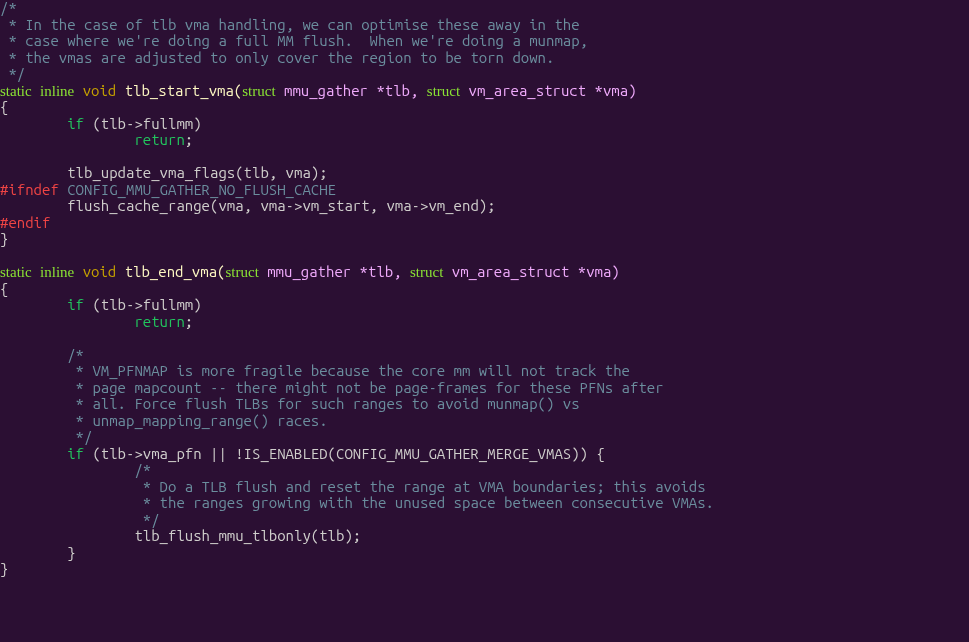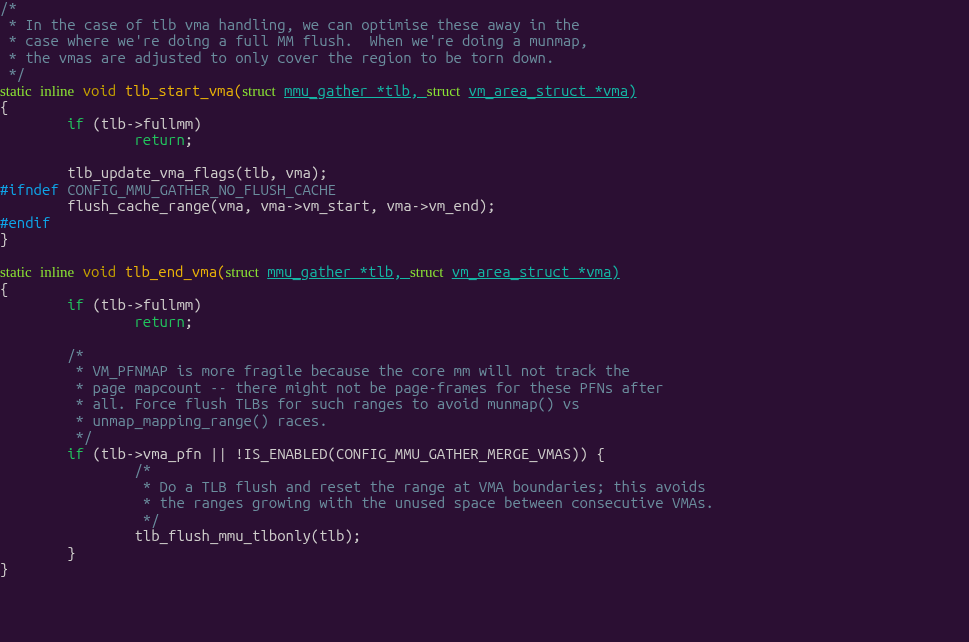--- a/index.html
+++ b/index.html
@@ -19,22 +19,22 @@
     white-space: pre;
   }
   .line {
     display: block;
     min-height: 16.5px;
   }
   .c-comment { color: #6b8e9e; }
   .c-keyword { color: #8ae234; font-family: Liberation Serif, serif; }
   .c-type { color: #c4a000; }
   .c-preproc { color: #6b8e9e; text-align: center; }
-  .c-preproc-kw { color: #0ea5e9; }
+  .c-preproc-kw { color: #ef4444; }
   .c-control { color: #22c55e; }
-  .c-func { color: #eab308; }
-  .c-ident { color: #14b8a6; text-decoration: underline; }
+  .c-func { color: #fef9c3; }
+  .c-ident { color: #f0abfc; }
   .c-punct { color: #d0cfcc; }
 </style>
 </head>
 <body>
 
 <div class="code-container" id="code-root"><span class="line"><span class="c-comment">/*</span></span><span class="line"><span class="c-comment"> * In the case of tlb vma handling, we can optimise these away in the</span></span><span class="line"><span class="c-comment"> * case where we're doing a full MM flush.  When we're doing a munmap,</span></span><span class="line"><span class="c-comment"> * the vmas are adjusted to only cover the region to be torn down.</span></span><span class="line"><span class="c-comment"> */</span></span><span class="line"><span class="c-keyword">static</span><span class="c-punct"> </span><span class="c-keyword">inline</span><span class="c-punct"> </span><span class="c-type">void</span><span class="c-punct"> </span><span class="c-func">tlb_start_vma(</span><span class="c-keyword">struct</span><span class="c-punct"> </span><span class="c-ident">mmu_gather *tlb, </span><span class="c-keyword">struct</span><span class="c-punct"> </span><span class="c-ident">vm_area_struct *vma)</span></span><span class="line"><span class="c-punct">{</span></span><span class="line"><span class="c-punct">        </span><span class="c-control">if</span><span class="c-punct"> (tlb-&gt;fullmm)</span></span><span class="line"><span class="c-punct">                </span><span class="c-control">return</span><span class="c-punct">;</span></span><span class="line"><span class="c-punct"></span></span><span class="line"><span class="c-punct">        tlb_update_vma_flags(tlb, vma);</span></span><span class="line"><span class="c-preproc-kw">#ifndef</span><span class="c-preproc"> CONFIG_MMU_GATHER_NO_FLUSH_CACHE</span></span><span class="line"><span class="c-punct">        flush_cache_range(vma, vma-&gt;vm_start, vma-&gt;vm_end);</span></span><span class="line"><span class="c-preproc-kw">#endif</span></span><span class="line"><span class="c-punct">}</span></span><span class="line"><span class="c-punct"></span></span><span class="line"><span class="c-keyword">static</span><span class="c-punct"> </span><span class="c-keyword">inline</span><span class="c-punct"> </span><span class="c-type">void</span><span class="c-punct"> </span><span class="c-func">tlb_end_vma(</span><span class="c-keyword">struct</span><span class="c-punct"> </span><span class="c-ident">mmu_gather *tlb, </span><span class="c-keyword">struct</span><span class="c-punct"> </span><span class="c-ident">vm_area_struct *vma)</span></span><span class="line"><span class="c-punct">{</span></span><span class="line"><span class="c-punct">        </span><span class="c-control">if</span><span class="c-punct"> (tlb-&gt;fullmm)</span></span><span class="line"><span class="c-punct">                </span><span class="c-control">return</span><span class="c-punct">;</span></span><span class="line"><span class="c-punct"></span></span><span class="line"><span class="c-comment">        /*</span></span><span class="line"><span class="c-comment">         * VM_PFNMAP is more fragile because the core mm will not track the</span></span><span class="line"><span class="c-comment">         * page mapcount -- there might not be page-frames for these PFNs after</span></span><span class="line"><span class="c-comment">         * all. Force flush TLBs for such ranges to avoid munmap() vs</span></span><span class="line"><span class="c-comment">         * unmap_mapping_range() races.</span></span><span class="line"><span class="c-comment">         */</span></span><span class="line"><span class="c-punct">        </span><span class="c-control">if</span><span class="c-punct"> (tlb-&gt;vma_pfn || !IS_ENABLED(CONFIG_MMU_GATHER_MERGE_VMAS)) {</span></span><span class="line"><span class="c-comment">                /*</span></span><span class="line"><span class="c-comment">                 * Do a TLB flush and reset the range at VMA boundaries; this avoids</span></span><span class="line"><span class="c-comment">                 * the ranges growing with the unused space between consecutive VMAs.</span></span><span class="line"><span class="c-comment">                 */</span></span><span class="line"><span class="c-punct">                tlb_flush_mmu_tlbonly(tlb);</span></span><span class="line"><span class="c-punct">        }</span></span><span class="line"><span class="c-punct">}</span></span></div>
 
 </body></html>

